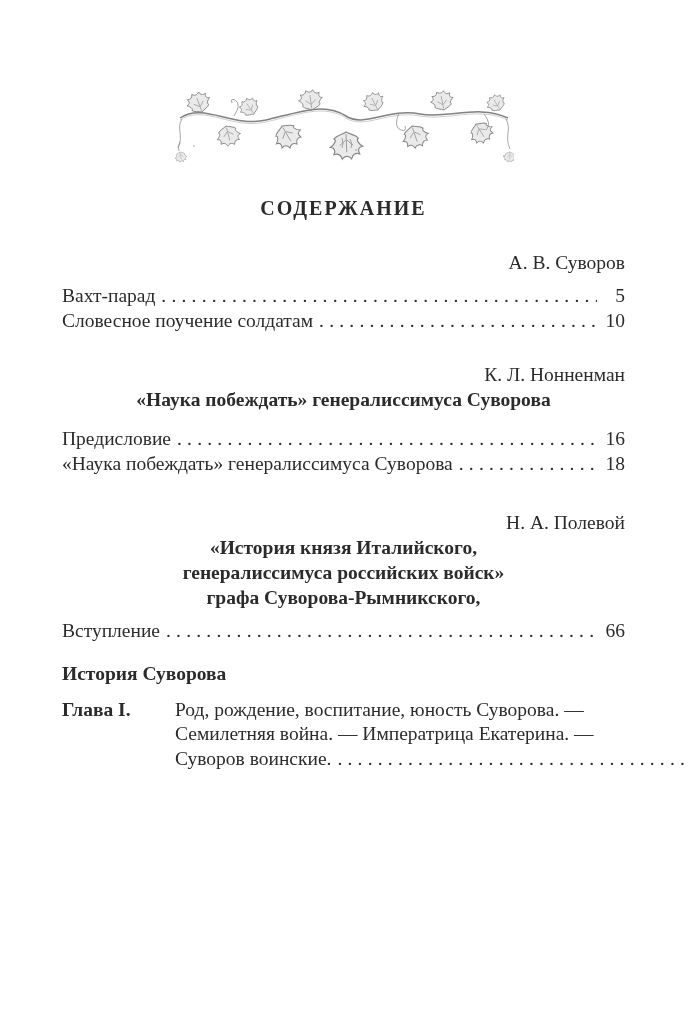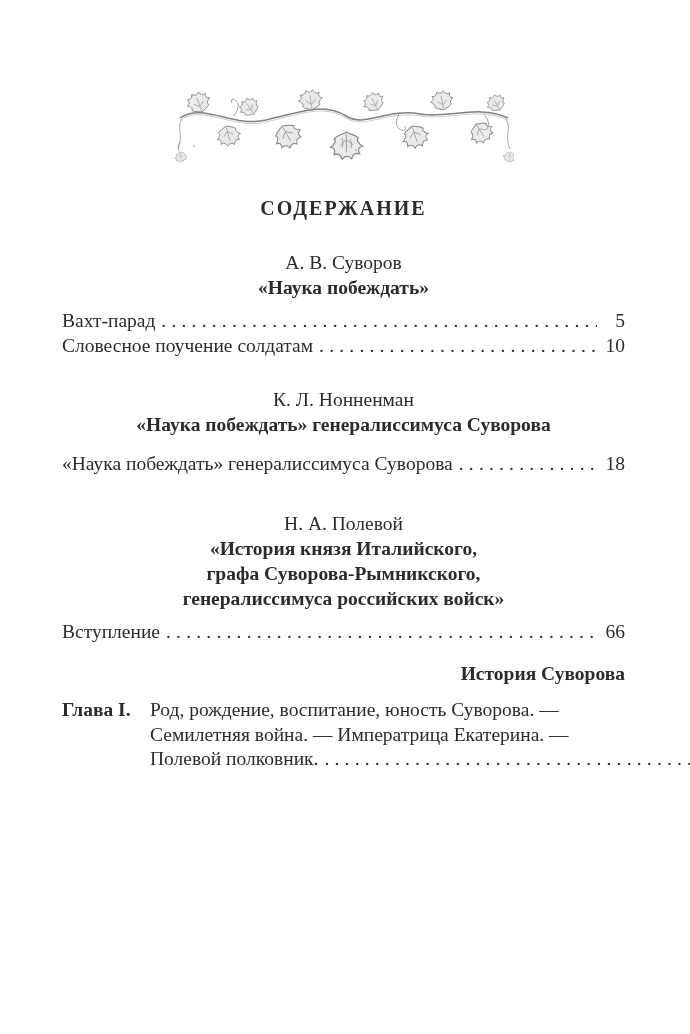--- a/index.html
+++ b/index.html
@@ -22,40 +22,40 @@
     font-size: 20px; font-weight: bold;
     letter-spacing: 2px;
     line-height: 23px;
   }
 
   .section1 { margin-top: 30px; }
   .section2 { margin-top: 29px; }
   .section3 { margin-top: 34px; }
 
   .section-heading { text-align: center; font-size: 19.5px; line-height: 25px; }
-  .section-author { font-weight: normal; }
+  .section-author { font-weight: normal; text-align: right; }
   .work-title-line { font-weight: bold; }
 
   .entries { margin-top: 9px; }
   .entries-tight { margin-top: 15px; }
 
   .entry { display: flex; align-items: baseline; font-size: 19.5px; line-height: 24.5px; }
   .entry-label { white-space: nowrap; }
   .leader { flex: 1 1 auto; overflow: hidden; margin: 0 3px 0 6px; white-space: nowrap; }
   .leader::after {
     content: "..................................................................................................................";
     letter-spacing: 5.2px;
     color: #2e2e2e;
   }
   .entry-page { min-width: 25px; text-align: right; white-space: nowrap; }
 
   .history { margin-top: 17px; }
-  .history-heading { text-align: right; font-weight: bold; font-size: 19.5px; line-height: 25px; }
+  .history-heading { text-align: left; font-weight: bold; font-size: 19.5px; line-height: 25px; }
 
-  .chapter { display: grid; grid-template-columns: 88px 1fr; margin-top: 12px; font-size: 19.5px; line-height: 24.5px; }
+  .chapter { display: grid; grid-template-columns: 88px 1fr; margin-top: 12px; font-size: 19.5px; line-height: 24.5px; gap: 25px; }
   .chapter + .chapter { margin-top: 13px; }
   .chapter-label { font-weight: bold; }
   .chapter-line { }
   .chapter .entry { font-size: 19.5px; }
 
   svg .stem { fill: none; stroke: #818181; stroke-width: 1.5; }
   svg .stem2 { fill: none; stroke: #9a9a9a; stroke-width: 0.7; opacity: 0.7; }
   svg .leafshape { fill: #c9c9c9; fill-opacity: 0.38; stroke: #878787; stroke-width: 0.9; }
   svg .vein { fill: none; stroke: #8a8a8a; stroke-width: 0.6; }
   svg .tendril { fill: none; stroke: #8f8f8f; stroke-width: 0.8; }
@@ -99,21 +99,20 @@
       <circle class="speck" cx="330" cy="70" r="0.8"></circle>
       <circle class="speck" cx="182" cy="64" r="0.8"></circle>
     </svg>
   </div>
 
   <div class="page-title">СОДЕРЖАНИЕ</div>
 
   <div class="section1">
     <div class="section-heading">
       <div class="section-author">А. В. Суворов</div>
-      <div class="work-title-line">«Наука побеждать»</div>
     </div>
     <div class="entries">
       <div class="entry">
         <span class="entry-label">Вахт-парад</span>
         <span class="leader"></span>
         <span class="entry-page">5</span>
       </div>
       <div class="entry">
         <span class="entry-label">Словесное поучение солдатам</span>
         <span class="leader"></span>
@@ -122,53 +121,58 @@
     </div>
   </div>
 
   <div class="section2">
     <div class="section-heading">
       <div class="section-author">К. Л. Нонненман</div>
       <div class="work-title-line">«Наука побеждать» генералиссимуса Суворова</div>
     </div>
     <div class="entries entries-tight">
       <div class="entry">
+        <span class="entry-label">Предисловие</span>
+        <span class="leader"></span>
+        <span class="entry-page">16</span>
+      </div>
+      <div class="entry">
         <span class="entry-label">«Наука побеждать» генералиссимуса Суворова</span>
         <span class="leader"></span>
         <span class="entry-page">18</span>
       </div>
     </div>
   </div>
 
   <div class="section3">
     <div class="section-heading">
       <div class="section-author">Н. А. Полевой</div>
       <div class="work-title-line">«История князя Италийского,</div>
+      <div class="work-title-line">генералиссимуса российских войск»</div>
       <div class="work-title-line">графа Суворова-Рымникского,</div>
-      <div class="work-title-line">генералиссимуса российских войск»</div>
     </div>
     <div class="entries">
       <div class="entry">
         <span class="entry-label">Вступление</span>
         <span class="leader"></span>
         <span class="entry-page">66</span>
       </div>
     </div>
   </div>
 
   <div class="history">
     <div class="history-heading">История Суворова</div>
 
     <div class="chapter">
       <div class="chapter-label">Глава I.</div>
       <div class="chapter-body">
         <div class="chapter-line">Род, рождение, воспитание, юность Суворова. —</div>
         <div class="chapter-line">Семилетняя война. — Императрица Екатерина. —</div>
         <div class="entry">
-          <span class="entry-label">Полевой полковник.</span>
+          <span class="entry-label">Суворов воинские.</span>
           <span class="leader"></span>
 
         </div>
       </div>
     </div>
 
   </div>
 
 </div>
 

